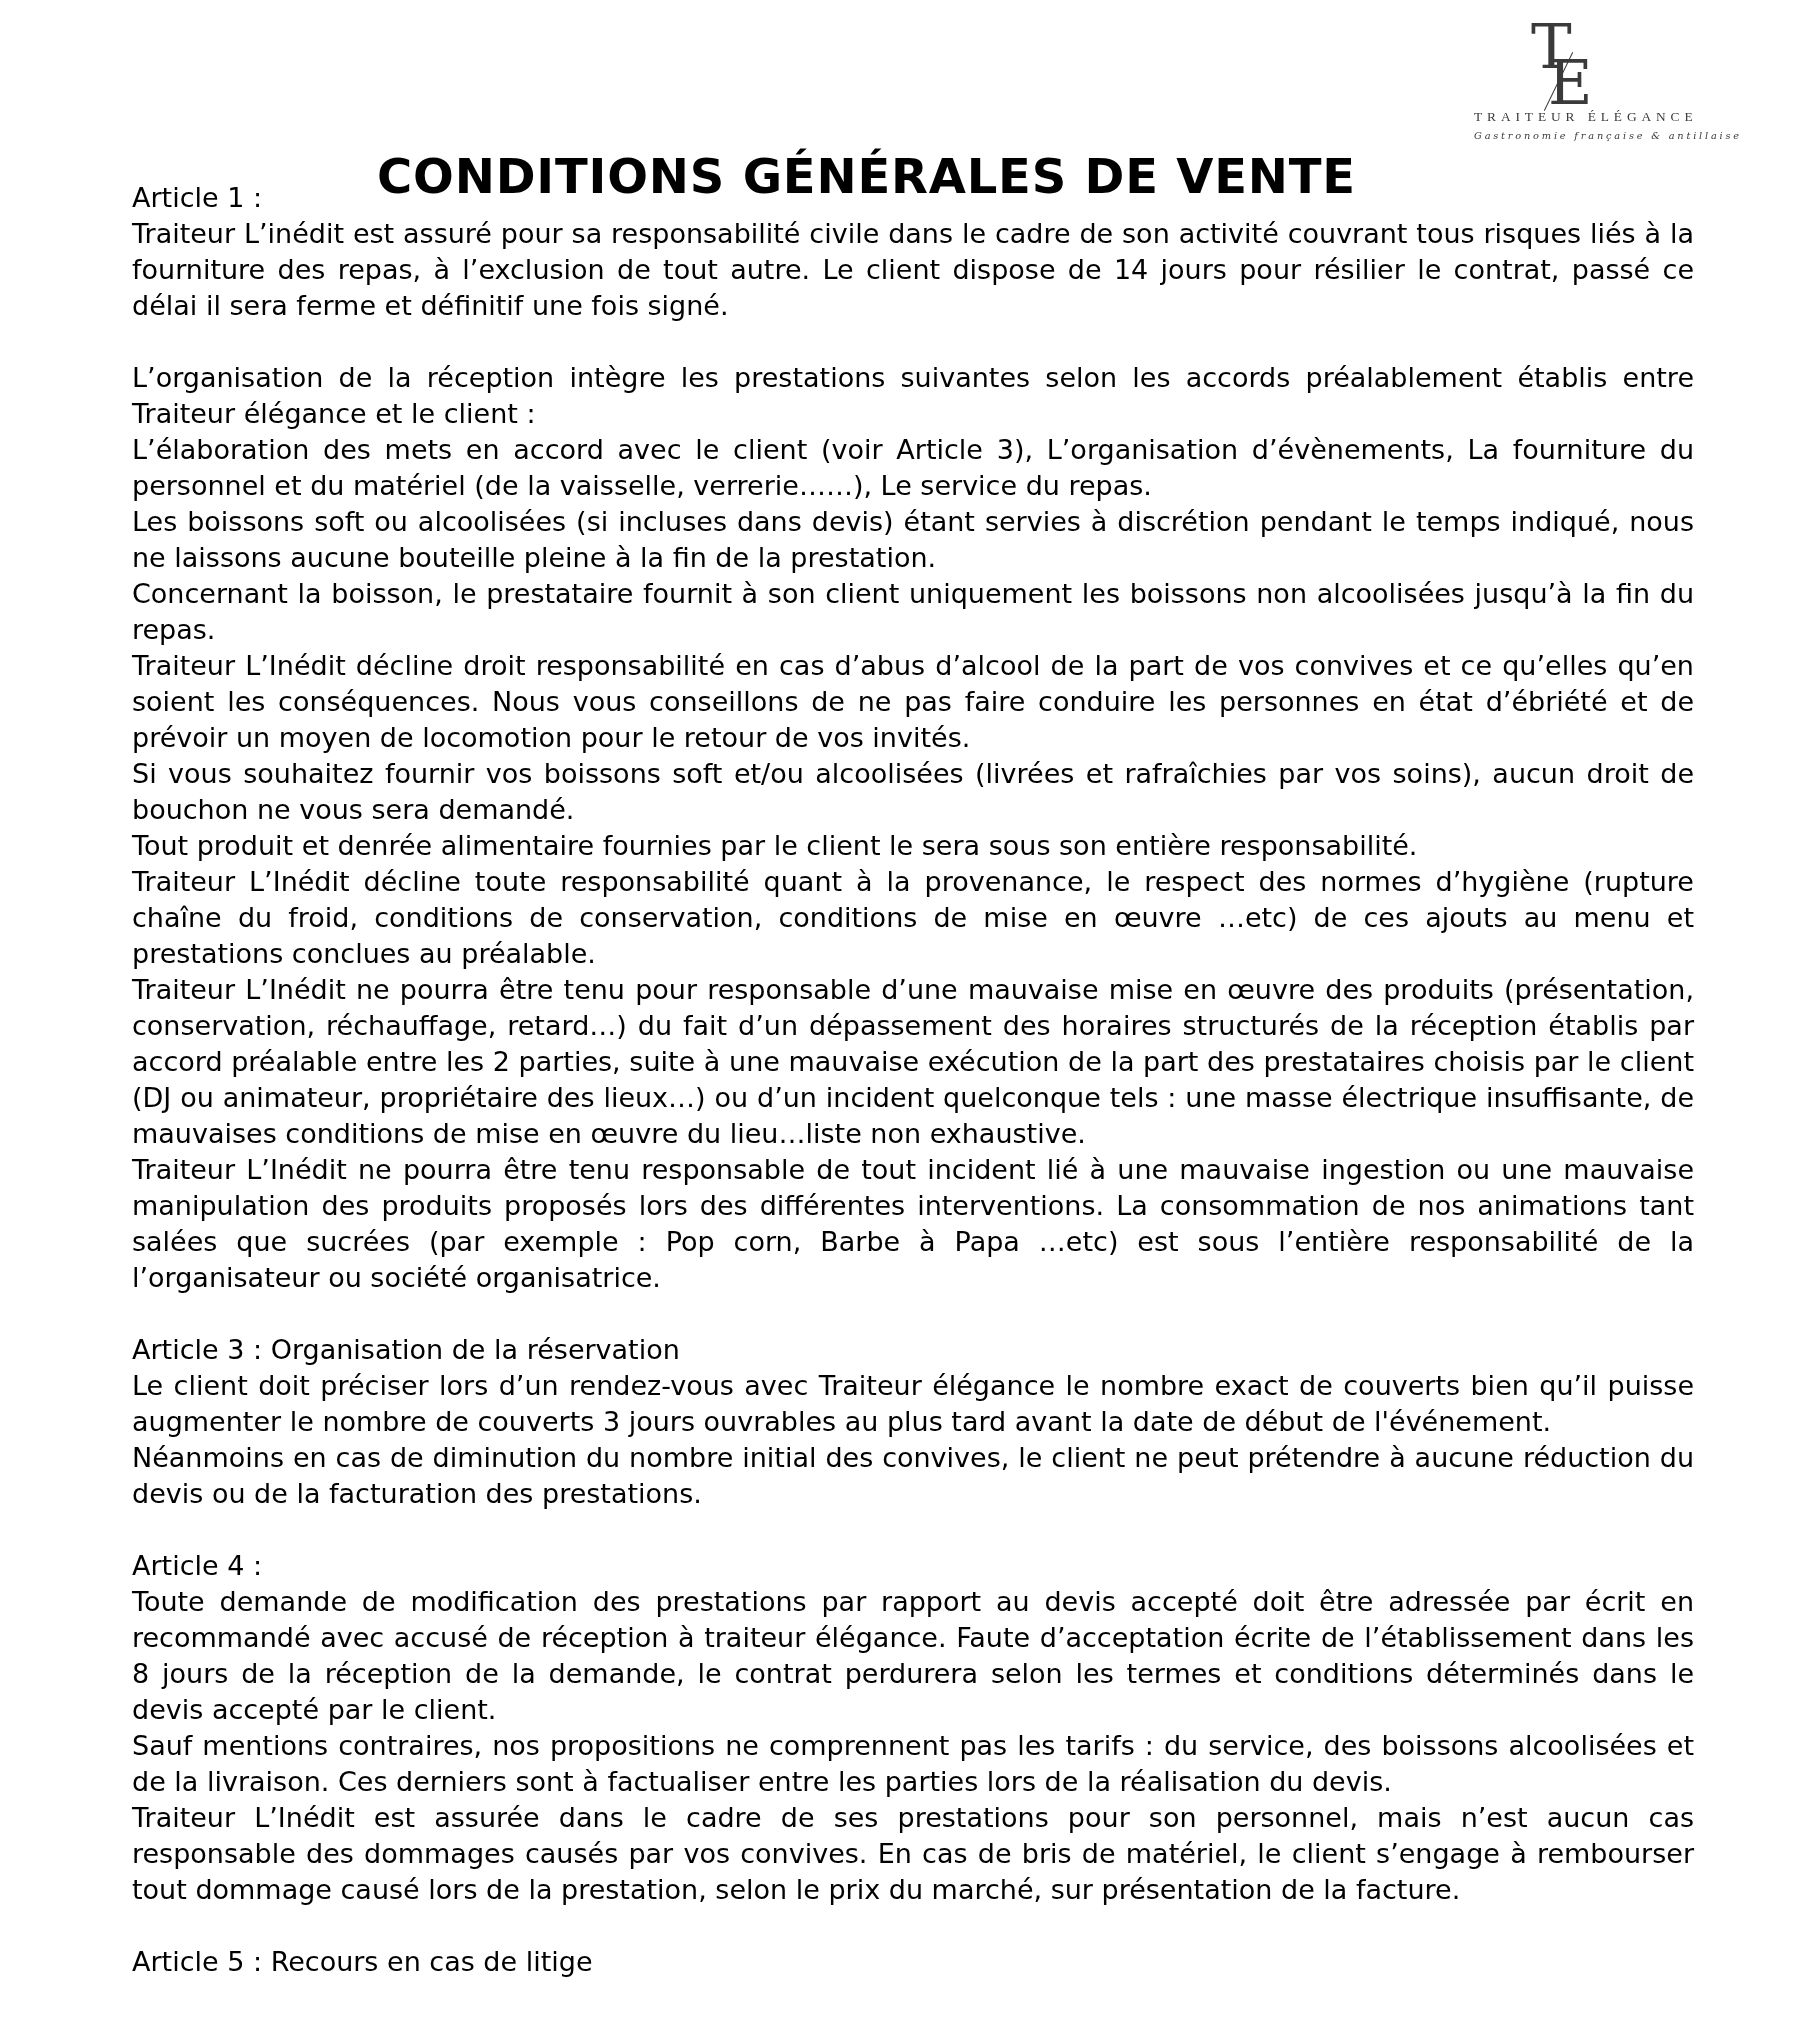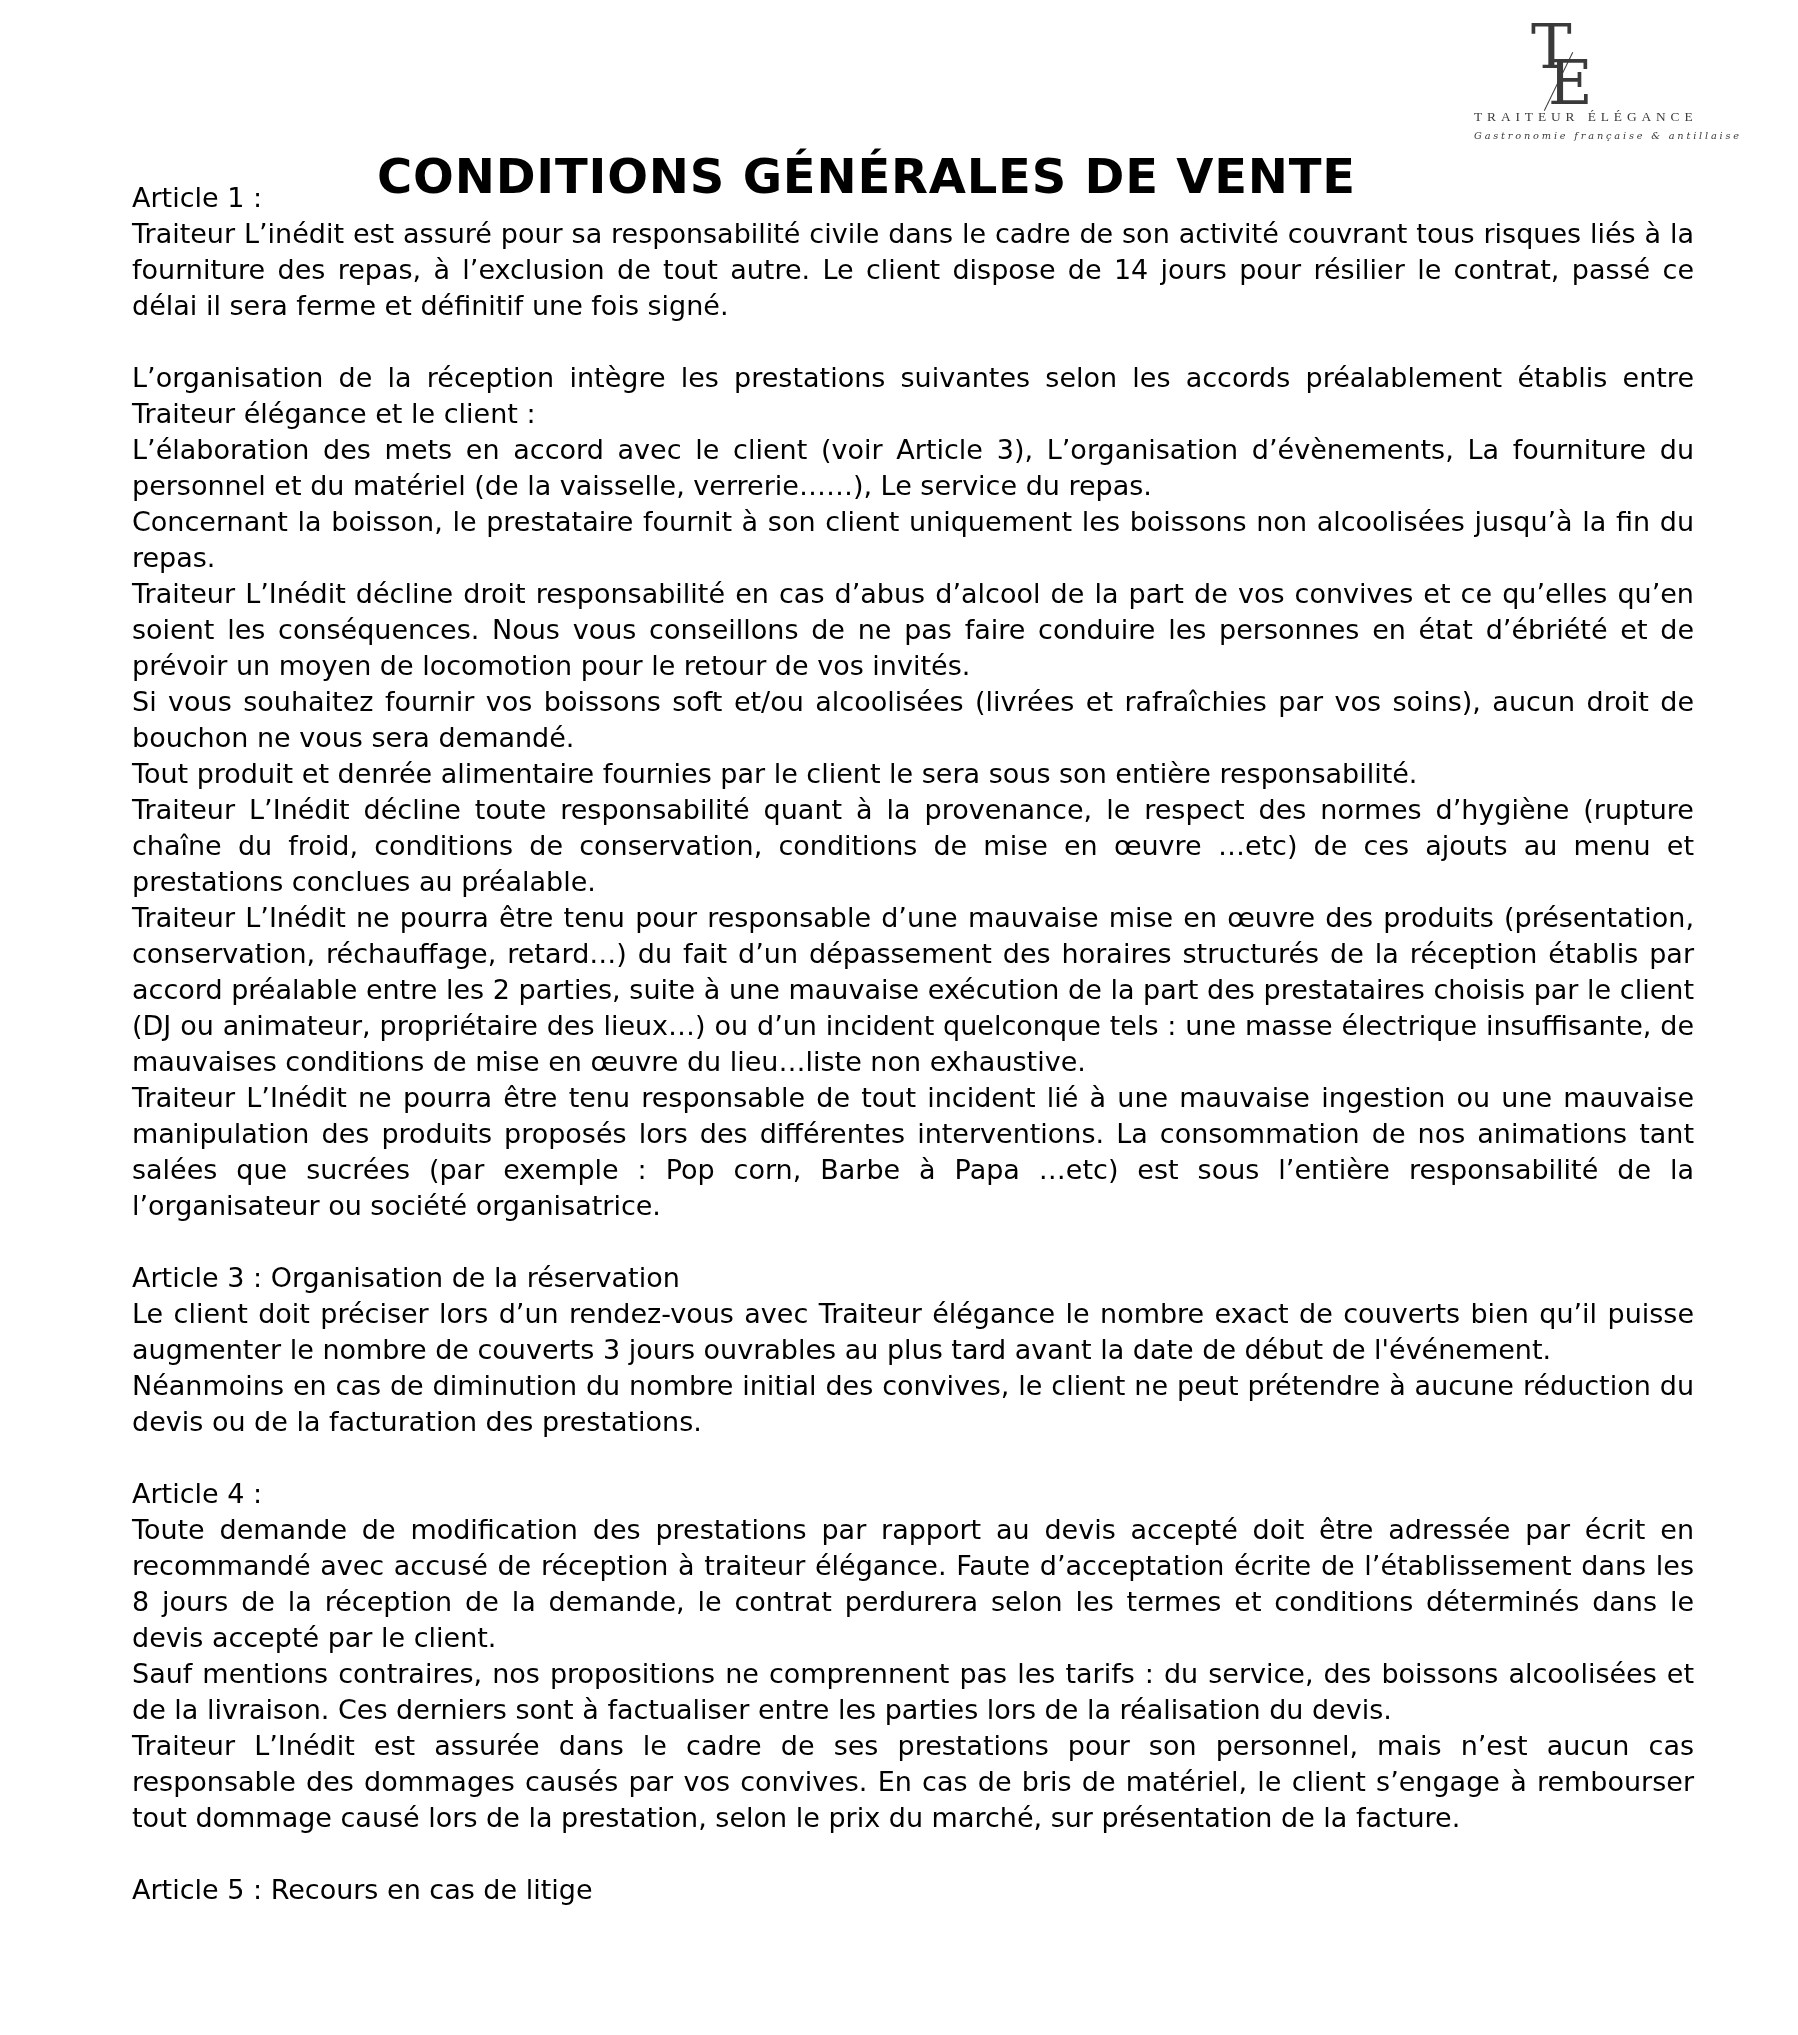--- a/index.html
+++ b/index.html
@@ -33,20 +33,21 @@
 <h1 class="title">CONDITIONS GÉNÉRALES DE VENTE</h1>
 
 <div class="content">
 
   <p class="last">Article 1 :</p>
   <p class="last">Traiteur L’inédit est assuré pour sa responsabilité civile dans le cadre de son activité couvrant tous risques liés à la fourniture des repas, à l’exclusion de tout autre. Le client dispose de 14 jours pour résilier le contrat, passé ce délai il sera ferme et définitif une fois signé.</p>
   <div class="gap"></div>
 
   <p class="last">L’organisation de la réception intègre les prestations suivantes selon les accords préalablement établis entre Traiteur élégance et le client :</p>
   <p class="last">L’élaboration des mets en accord avec le client (voir Article 3), L’organisation d’évènements, La fourniture du personnel et du matériel (de la vaisselle, verrerie……), Le service du repas.</p>
+  <p class="last">Les boissons soft ou alcoolisées (si incluses dans devis) étant servies à discrétion pendant le temps indiqué, nous ne laissons aucune bouteille pleine à la fin de la prestation.</p>
   <p class="last">Concernant la boisson, le prestataire fournit à son client uniquement les boissons non alcoolisées jusqu’à la fin du repas.</p>
   <p class="last">Traiteur L’Inédit décline droit responsabilité en cas d’abus d’alcool de la part de vos convives et ce qu’elles qu’en soient les conséquences. Nous vous conseillons de ne pas faire conduire les personnes en état d’ébriété et de prévoir un moyen de locomotion pour le retour de vos invités.</p>
   <p class="last">Si vous souhaitez fournir vos boissons soft et/ou alcoolisées (livrées et rafraîchies par vos soins), aucun droit de bouchon ne vous sera demandé.</p>
   <p class="last">Tout produit et denrée alimentaire fournies par le client le sera sous son entière responsabilité.</p>
   <p class="last">Traiteur L’Inédit décline toute responsabilité quant à la provenance, le respect des normes  d’hygiène (rupture chaîne du froid, conditions de conservation, conditions de mise en œuvre …etc) de ces ajouts au menu et prestations conclues au préalable.</p>
   <p class="last">Traiteur L’Inédit ne pourra être tenu pour responsable d’une mauvaise mise en œuvre des produits (présentation, conservation, réchauffage, retard…) du fait d’un dépassement des horaires structurés de la réception établis par accord préalable entre les 2 parties, suite à une mauvaise exécution de la part des prestataires choisis par le client (DJ ou animateur, propriétaire des lieux…) ou d’un incident quelconque tels : une masse électrique insuffisante, de mauvaises conditions de mise en œuvre du lieu…liste non exhaustive.</p>
   <p class="last">Traiteur L’Inédit ne pourra être tenu responsable de tout incident lié à une mauvaise ingestion ou une mauvaise manipulation des produits proposés lors des différentes interventions. La consommation de nos animations tant salées que sucrées (par exemple : Pop corn, Barbe à Papa …etc) est sous l’entière responsabilité de la l’organisateur ou société organisatrice.</p>
   <div class="gap"></div>
 
   <p class="last">Article 3 : Organisation de la réservation</p>

